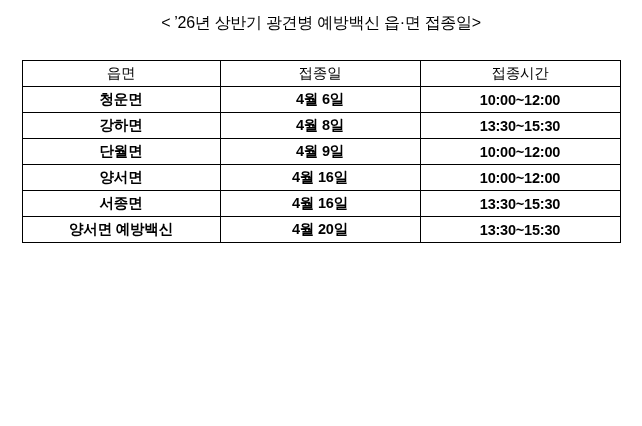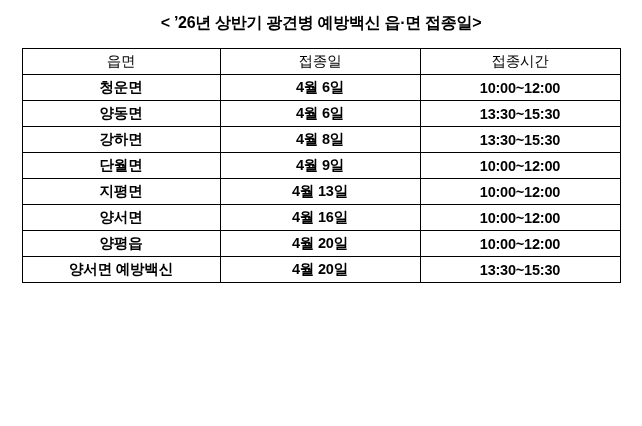--- a/index.html
+++ b/index.html
@@ -17,31 +17,31 @@
   .page {
     position: relative;
     width: 642px;
     height: 426px;
     box-sizing: border-box;
     padding: 0;
   }
   .title {
     text-align: center;
     font-size: 16px;
-    font-weight: bold;
+    font-weight: normal;
     letter-spacing: -0.3px;
     padding-top: 13px;
     padding-bottom: 10px;
     color: #000;
     white-space: nowrap;
   }
   table.vaccine-table {
     border-collapse: collapse;
     width: 598px;
-    margin: 4px auto;
+    margin: 16px auto;
     table-layout: fixed;
   }
   table.vaccine-table td,
   table.vaccine-table th {
     border: 1px solid #000000;
     height: 25px;
     text-align: center;
     vertical-align: middle;
     font-size: 14.5px;
     font-weight: bold;
@@ -80,48 +80,38 @@
         <td>접종시간</td>
       </tr>
     </thead>
     <tbody>
       <tr>
         <td>청운면</td>
         <td class="date-cell">4월  6일</td>
         <td>10:00~12:00</td>
       </tr>
       <tr>
-        <td>양동면</td>
-        <td class="date-cell">4월  6일</td>
-        <td>13:30~15:30</td>
-      </tr>
-      <tr>
         <td>강하면</td>
         <td class="date-cell">4월  8일</td>
         <td>13:30~15:30</td>
       </tr>
       <tr>
         <td>단월면</td>
         <td class="date-cell">4월  9일</td>
         <td>10:00~12:00</td>
       </tr>
       <tr>
-        <td>지평면</td>
-        <td class="date-cell">4월  13일</td>
-        <td>10:00~12:00</td>
-      </tr>
-      <tr>
         <td>양서면</td>
         <td class="date-cell">4월  16일</td>
         <td>10:00~12:00</td>
       </tr>
       <tr>
-        <td>양평읍</td>
-        <td class="date-cell">4월  20일</td>
-        <td>10:00~12:00</td>
+        <td>서종면</td>
+        <td class="date-cell">4월  16일</td>
+        <td>13:30~15:30</td>
       </tr>
       <tr>
         <td>양서면 예방백신</td>
         <td class="date-cell">4월  20일</td>
         <td>13:30~15:30</td>
       </tr>
     </tbody>
   </table>
 
 </div>

